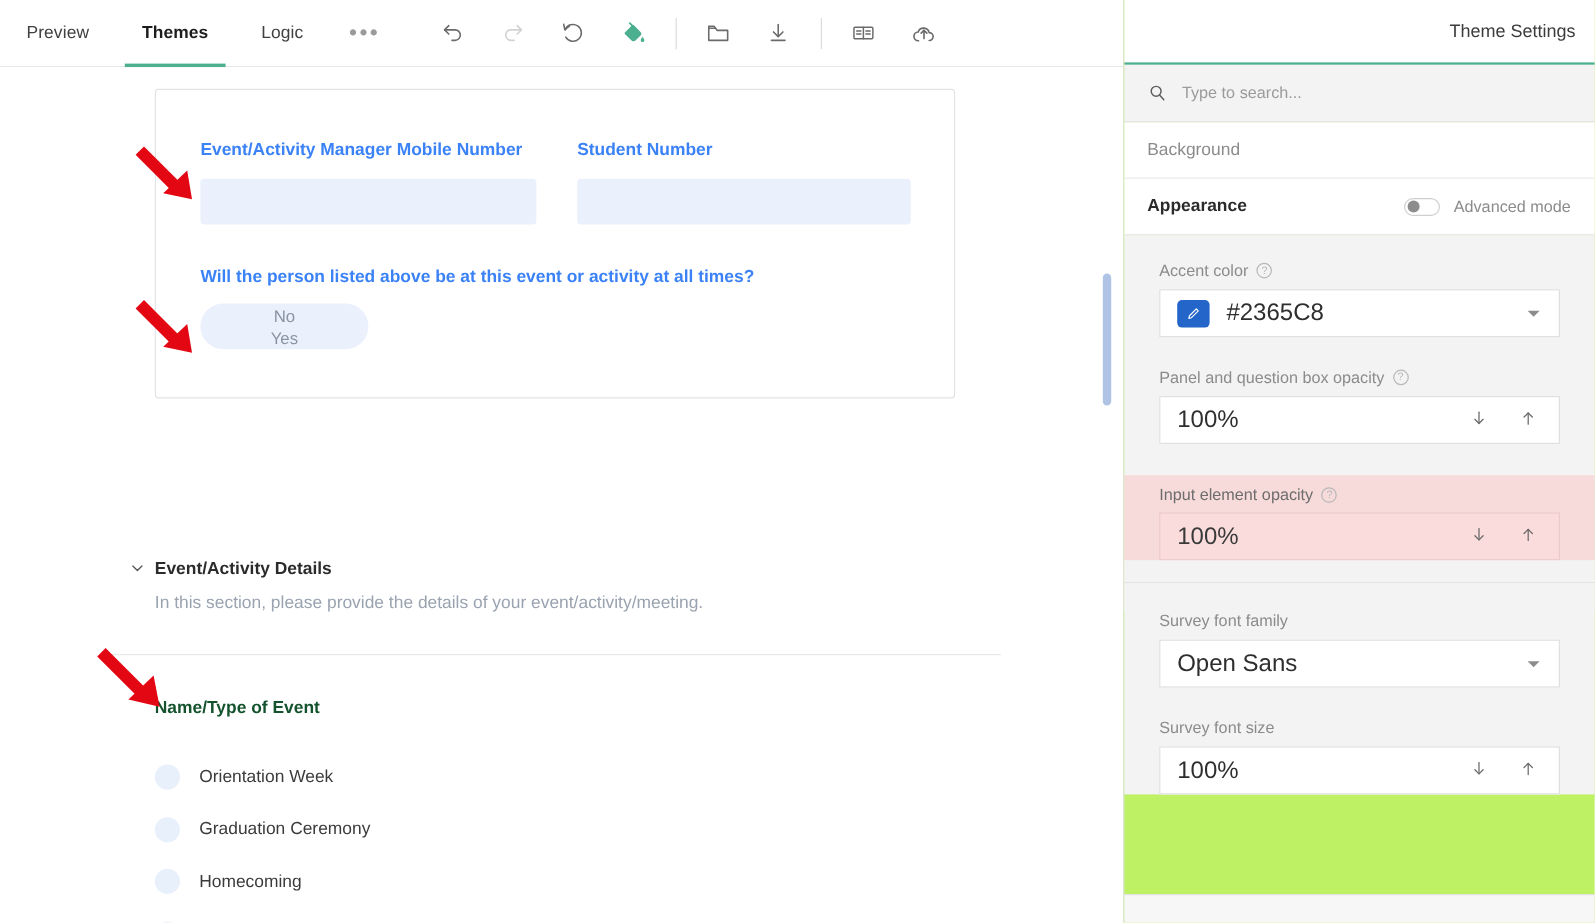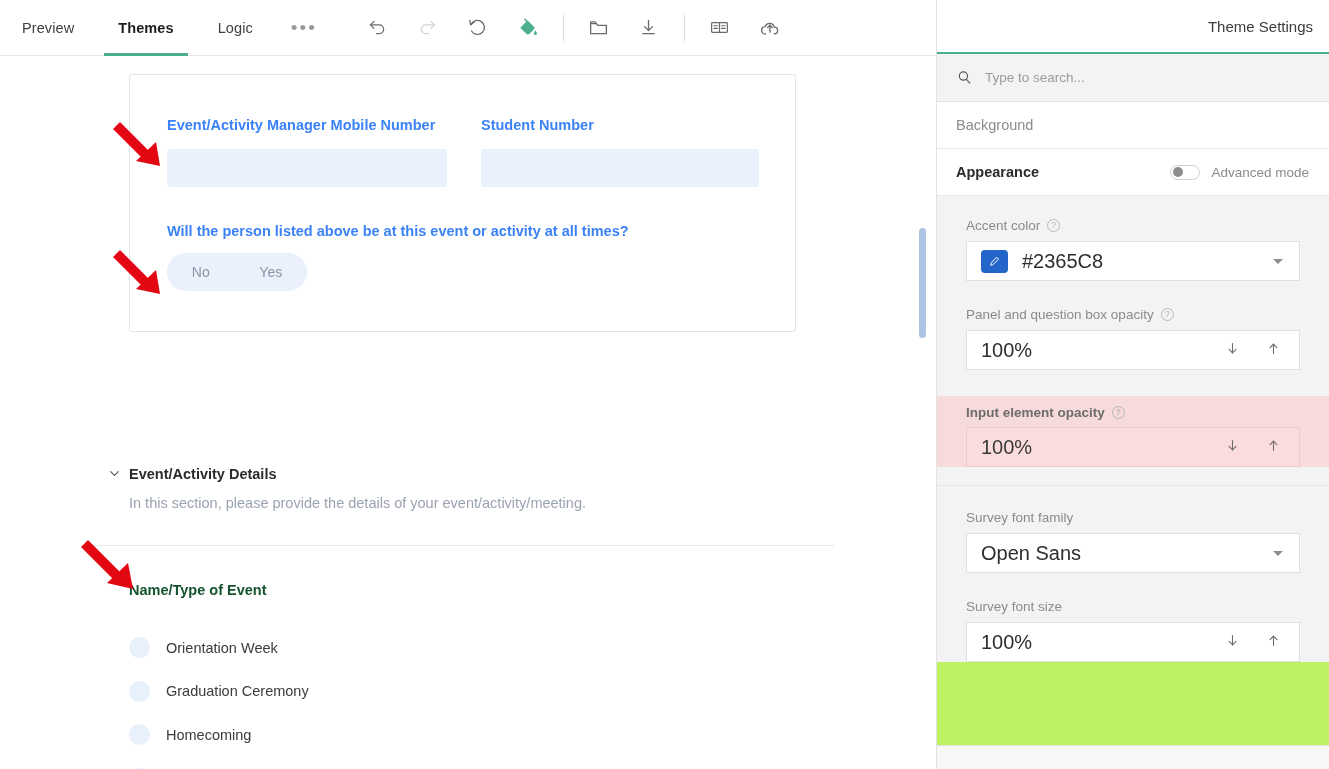--- a/index.html
+++ b/index.html
@@ -212,21 +212,21 @@
   .stepper { display: flex; align-items: center; gap: 26px; margin-right: 6px; }
   .step-ic { color: #666; font-size: 16px; cursor: pointer; line-height: 1; }
 
   .grp-space { height: 26px; }
 
   
   .fieldgrp.highlight {
     background: #f7dada; padding-top: 9px; padding-bottom: 0px;
     margin: 0;
   }
-  .fieldgrp.highlight .flabel { color: #6d6d6d; margin-bottom: 7px; font-weight: bold; }
+  .fieldgrp.highlight .flabel { color: #6d6d6d; margin-bottom: 7px; }
   .fieldgrp.highlight .ctrl { background: #fbdcdc; border-color: #edcaca; }
   .fieldgrp.highlight .ctrl .val { color: #3a3a3a; }
 
   .r-divider { height: 1px; background: #e4e4e4; }
   .r-sep-block { height: 24px; background: #f3f3f3; }
   .r-bottom-strip {
     position: absolute; left: 0; bottom: 0; width: 100%; height: 24px;
     background: #f7f7f7; border-top: 1px solid #e2e2e2;
   }
 
@@ -329,21 +329,21 @@
 
       <div class="fld-row" style="left:351px; top:42px;">
         <span class="q-label">Student Number</span>
       </div>
       <div class="input-box" style="position:absolute; left:351px; top:74px; width:278px;"></div>
 
       <div class="fld-row" style="left:37px; top:148px;">
         <span class="q-label">Will the person listed above be at this event or activity at all times?</span>
       </div>
 
-      <div class="bool-pill" style="position:absolute; left:37px; top:178px;">
+      <div class="bool-pill" style="position:absolute; left:37px; top:178px;flex-direction:column;">
         <span>No</span>
         <span>Yes</span>
       </div>
     </div>
 
     <div class="section-hdr">
       <span class="chev">
         <svg width="13" height="13" viewBox="0 0 24 24" fill="none" stroke="#555" stroke-width="2" stroke-linecap="round" stroke-linejoin="round">
             <polyline points="5 8.5 12 15.5 19 8.5"></polyline>
           </svg>

